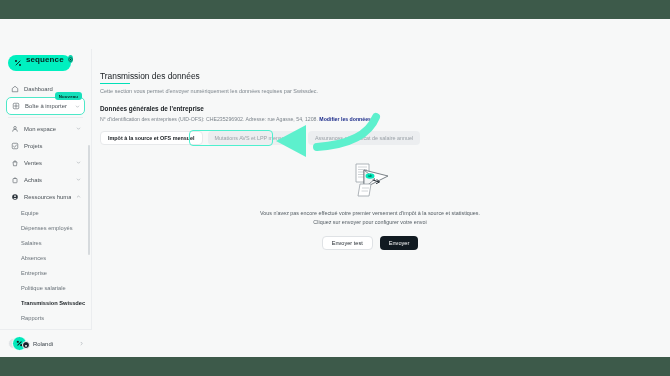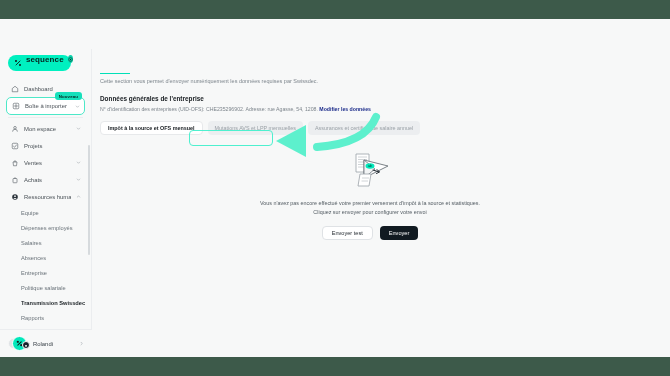--- a/index.html
+++ b/index.html
@@ -463,20 +463,21 @@
       <span id="footer-chev">
         <svg width="5" height="5" viewBox="0 0 16 16">
           <polyline points="6.5,4 10.5,8 6.5,12" fill="none" stroke="#9aa1a7" stroke-width="1.8" stroke-linecap="round" stroke-linejoin="round"></polyline>
         </svg>
       </span>
     </div>
   </div>
 
   <div id="main">
 
+    <div id="page-title">Transmission des données</div>
     <div id="title-underline"></div>
     <div id="page-subtitle">Cette section vous permet d'envoyer numériquement les données requises par Swissdec.</div>
 
     <div id="section-title">Données générales de l'entreprise</div>
 
     <div id="company-line">
       <span>N° d'identification des entreprises (UID-OFS):  CHE235296902.  Adresse:  rue Agasse, 54,  1208.  </span><span class="edit-link">Modifier les données</span>
     </div>
 
     <div id="tabs">

